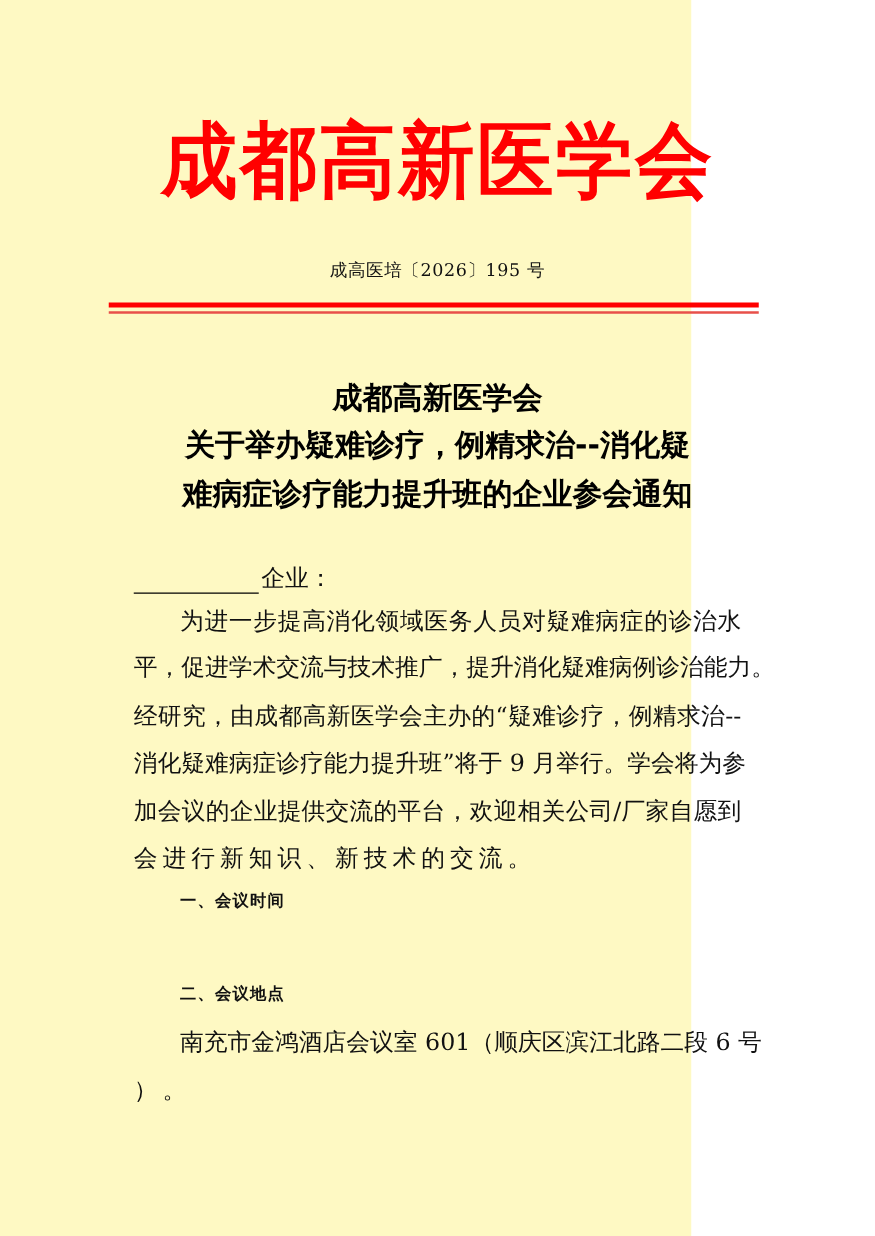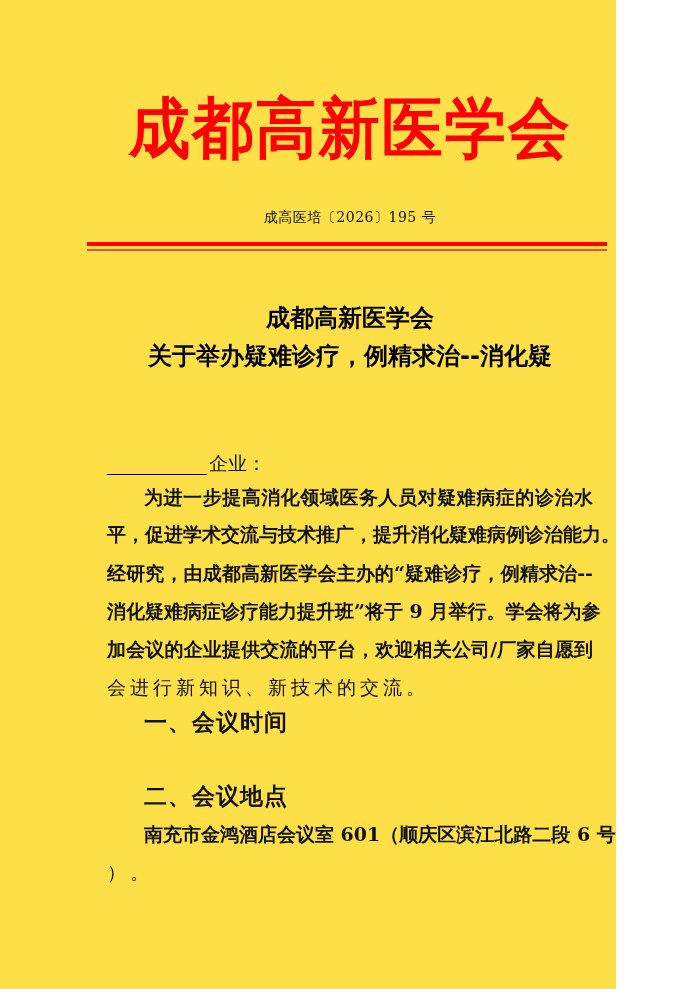--- a/index.html
+++ b/index.html
@@ -1,47 +1,48 @@
 <!DOCTYPE html>
 <html><head>
 <meta charset="utf-8">
 <style>
   html, body { margin:0; padding:0; background:#ffffff; }
   body { width:700px; height:989px; position:relative; overflow:hidden;
          font-family: "DejaVu Serif", "Liberation Serif", serif; color:#000; }
-  .page { position:absolute; left:0; top:0; width:616px; height:989px; background:#fde047; }
+  .page { position:absolute; left:0; top:0; width:553px; height:989px; background:#fef9c3; }
   .masthead { position:absolute; left:0; width:700px; top:88px; text-align:center;
               color:#ff0000; font-family:"DejaVu Serif", serif; font-weight:bold;
               font-size:66px; line-height:80px; letter-spacing:2px; transform:scaleX(0.93); }
   .docno { position:absolute; left:0; width:700px; top:205px; text-align:center;
            font-size:14px; line-height:24px; color:#111; letter-spacing:0.5px; }
   .rule-thick { position:absolute; left:87px; width:520px; top:242px; height:4px; background:#ff0000; }
   .rule-thin  { position:absolute; left:87px; width:520px; top:249px; height:2px; background:#e8504a; }
   .title-line { position:absolute; left:0; width:700px; text-align:center;
                 font-family:"DejaVu Sans", sans-serif; font-weight:bold; font-size:24px;
                 line-height:32px; color:#000; white-space:nowrap; }
   .line { position:absolute; font-size:19px; line-height:24px; white-space:nowrap; color:#111; }
-  .just { left:107px; width:486px; text-align:justify; text-align-last:justify;font-weight:bold; }
-  .heading { font-family:"DejaVu Sans", sans-serif; font-weight:bold; font-size:23px; }
+  .just { left:107px; width:486px; text-align:justify; text-align-last:justify; }
+  .heading { font-family:"DejaVu Sans", sans-serif; font-weight:bold; font-size:13px; }
   .blank { display:inline-block; width:100px; border-bottom:1.5px solid #000; height:18px; vertical-align:bottom; margin-right:2px; }
 </style>
 </head>
 <body>
 
 <div class="page">
 
   <div class="masthead">成都高新医学会</div>
 
   <div class="docno">成高医培〔2026〕195 号</div>
 
   <div class="rule-thick"></div>
   <div class="rule-thin"></div>
 
   <div class="title-line" style="top:302px;">成都高新医学会</div>
   <div class="title-line" style="top:340px;">关于举办疑难诊疗，例精求治--消化疑</div>
+  <div class="title-line" style="top:379px;">难病症诊疗能力提升班的企业参会通知</div>
 
   <div class="line" style="left:107px; top:451px;">
     <span class="blank"></span><span>企业：</span>
   </div>
 
   <div class="line just" style="top:485px; left:144px; width:449px;">为进一步提高消化领域医务人员对疑难病症的诊治水</div>
   <div class="line just" style="top:561px;">经研究，由成都高新医学会主办的“疑难诊疗，例精求治--</div>
   <div class="line just" style="top:522px;">平，促进学术交流与技术推广，提升消化疑难病例诊治能力。</div>
   <div class="line just" style="top:599px;">消化疑难病症诊疗能力提升班”将于 9 月举行。学会将为参</div>
   <div class="line just" style="top:637px;">加会议的企业提供交流的平台，欢迎相关公司/厂家自愿到</div>

